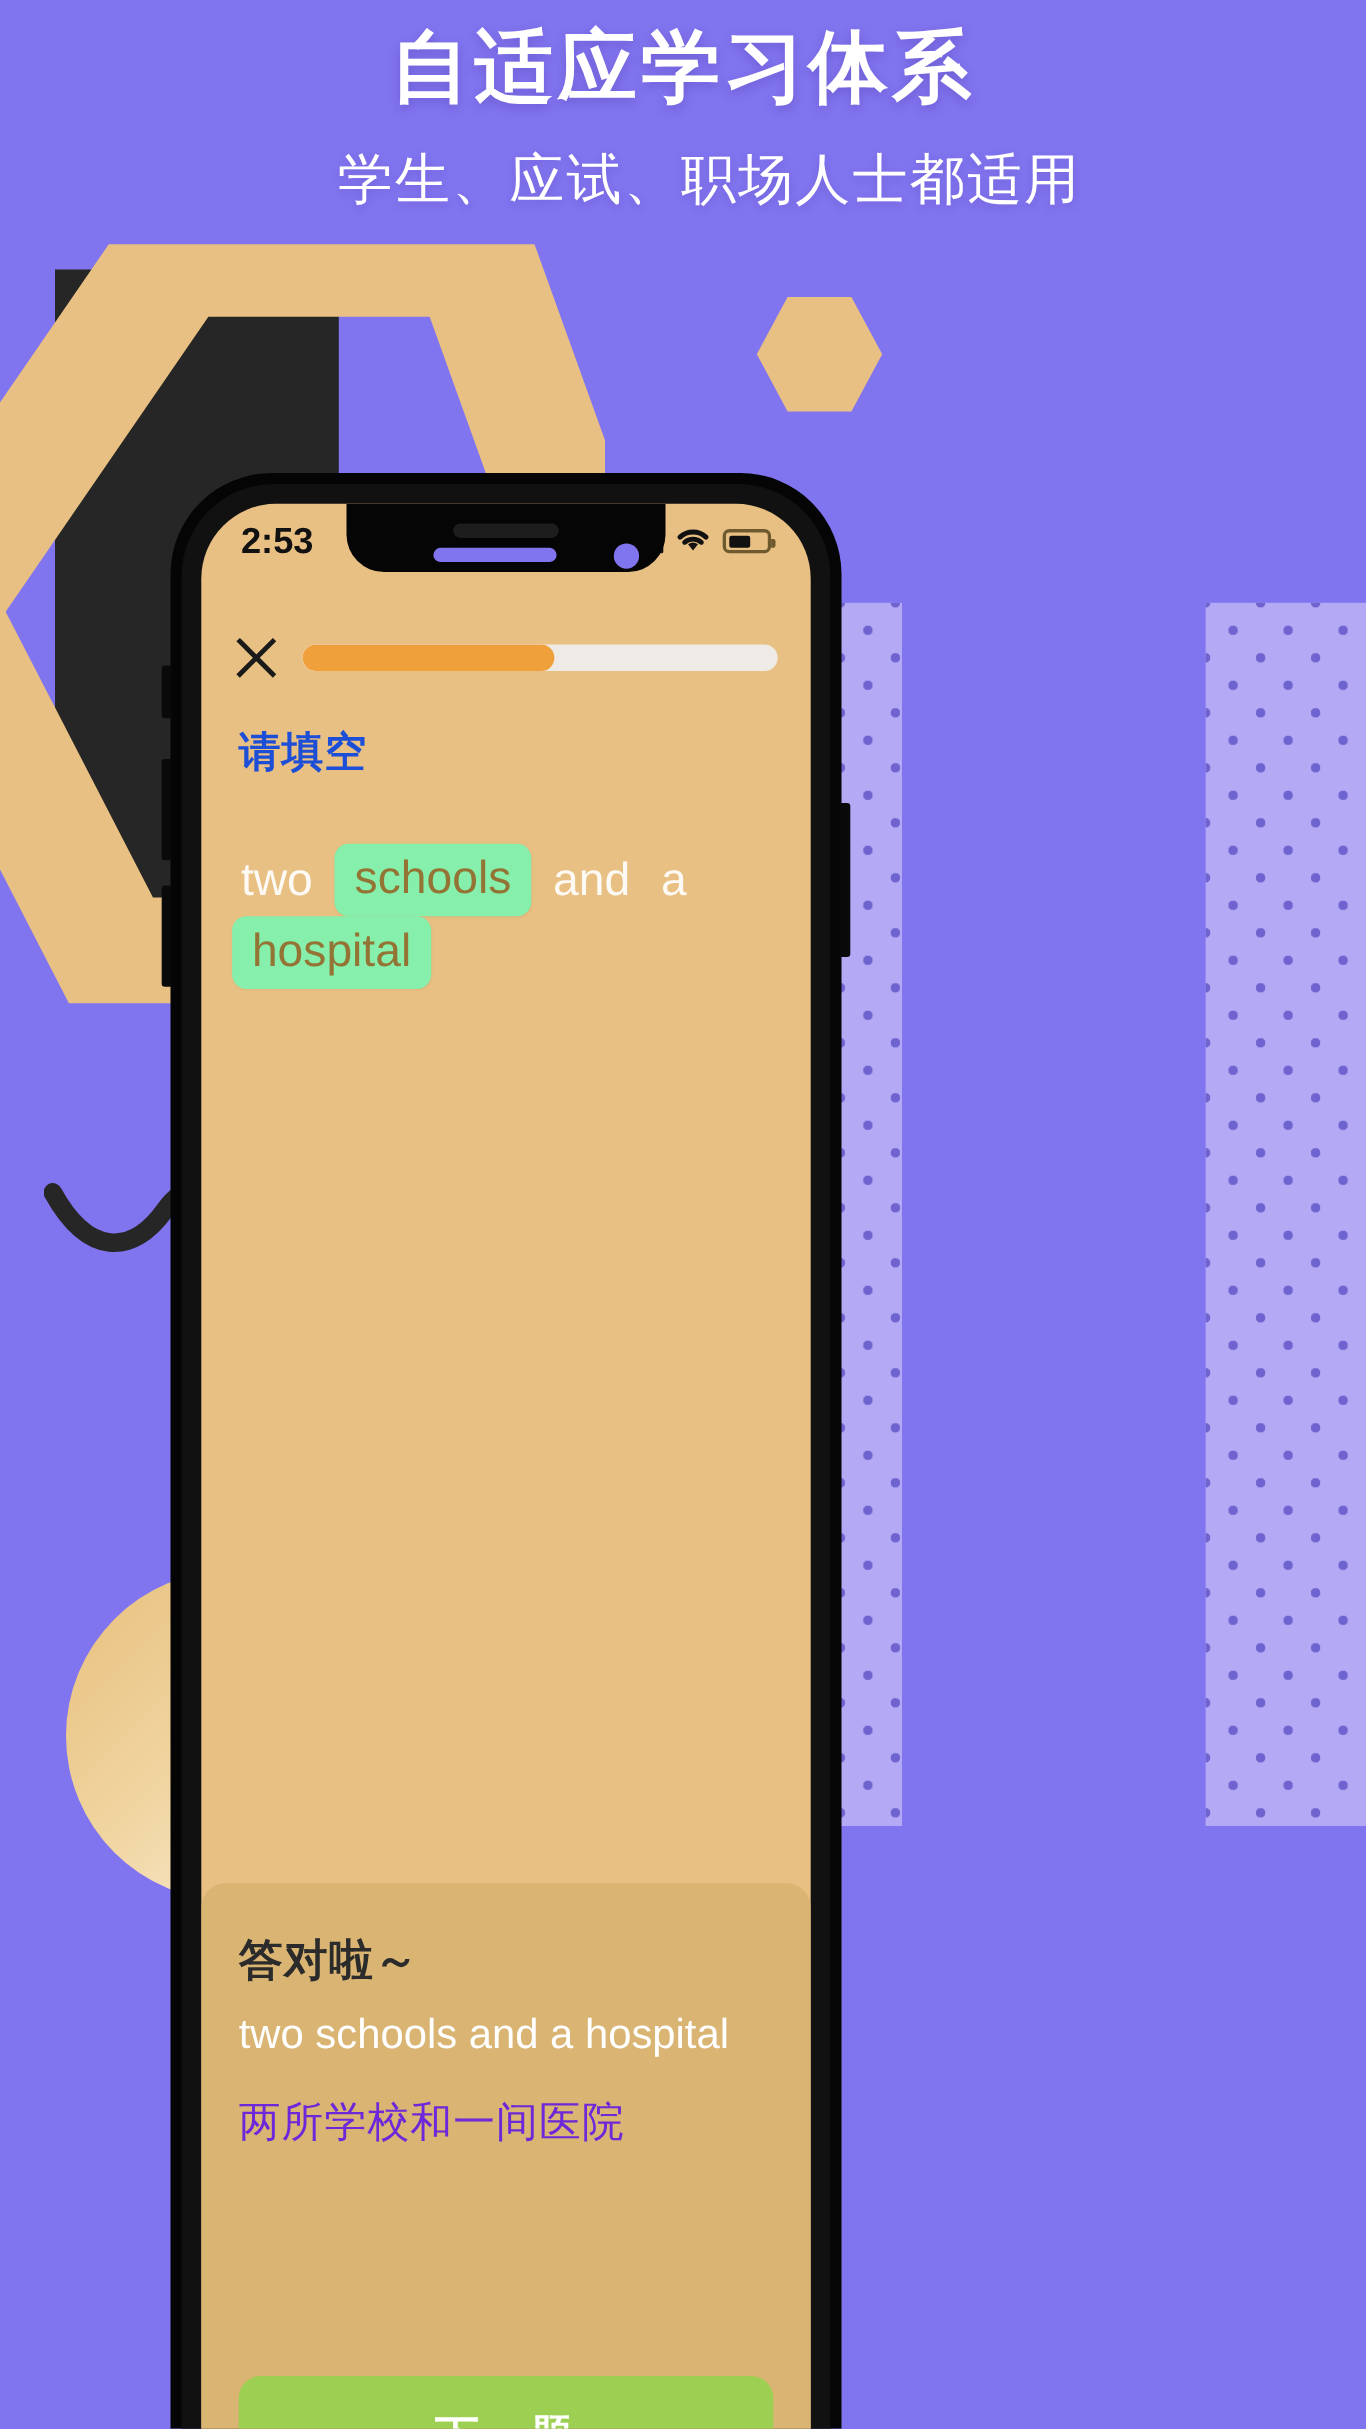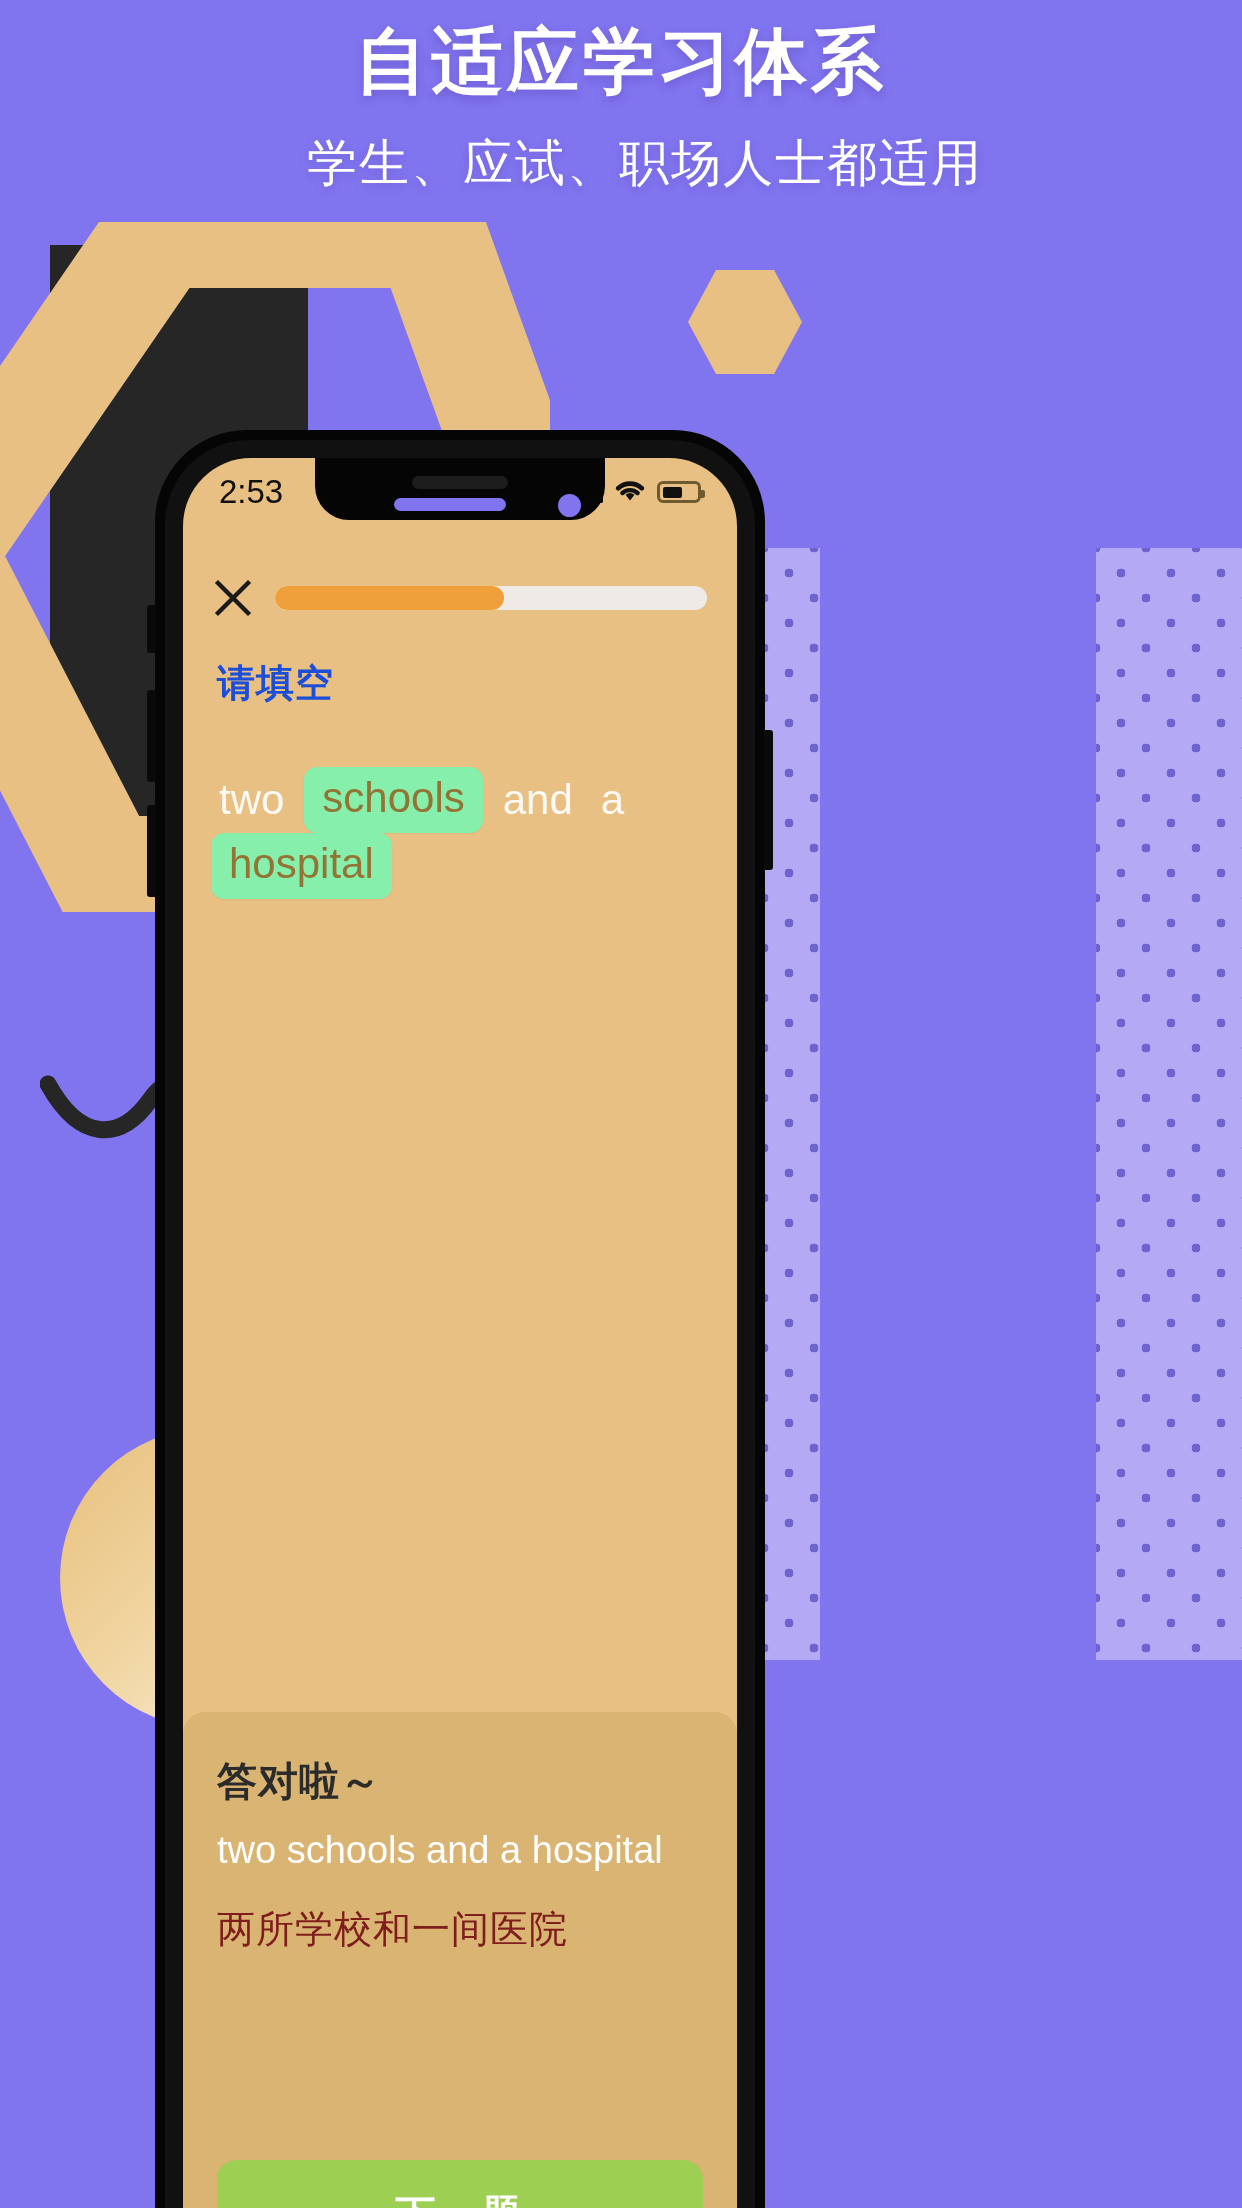--- a/index.html
+++ b/index.html
@@ -91,21 +91,21 @@
     position:absolute;right:24px;top:36px;width:23px;height:23px;
     border-radius:50%;background:#8174ef;
   }
 
   
   .statusbar{
     position:absolute;left:0;top:0;width:100%;height:62px;
     display:flex;align-items:center;justify-content:space-between;
     padding:0 36px;box-sizing:border-box;
   }
-  .status-time{font-size:33px;font-weight:normal;color:#111;letter-spacing:0px;margin-top:6px;}
+  .status-time{font-size:33px;font-weight:bold;color:#111;letter-spacing:0px;margin-top:6px;}
   .status-icons{display:flex;align-items:center;gap:12px;margin-top:6px;}
   .bars{display:flex;align-items:flex-end;gap:3.5px;height:22px;}
   .bars i{display:block;width:5.5px;background:#111;border-radius:1.5px;}
   .bars i:nth-child(1){height:7px;}
   .bars i:nth-child(2){height:11px;}
   .bars i:nth-child(3){height:16px;}
   .bars i:nth-child(4){height:21px;}
   .wifi{width:30px;height:22px;}
   .batt{
     width:44px;height:22px;border:3px solid #6e5a2e;border-radius:6px;
@@ -145,21 +145,21 @@
   }
 
   
   .feedback{
     position:absolute;left:0;right:0;bottom:0;height:528px;
     background:#d9b472;border-radius:22px 22px 0 0;
     padding:42px 34px 0 34px;box-sizing:border-box;
   }
   .fb-title{color:#2b2b2b;font-size:40px;font-weight:bold;letter-spacing:1px;}
   .fb-en{color:#ffffff;font-size:38px;margin-top:20px;}
-  .fb-zh{color:#7f1d1d;font-size:38px;margin-top:32px;letter-spacing:1px;}
+  .fb-zh{color:#6d28d9;font-size:38px;margin-top:32px;letter-spacing:1px;}
   .next-btn{
     position:absolute;left:34px;right:34px;bottom:-28px;height:108px;
     background:#9ccf52;border-radius:20px;
     display:flex;align-items:center;justify-content:center;
     color:#ffffff;font-size:40px;font-weight:bold;letter-spacing:3px;cursor:pointer;
   }
 </style>
 </head>
 <body>
 

